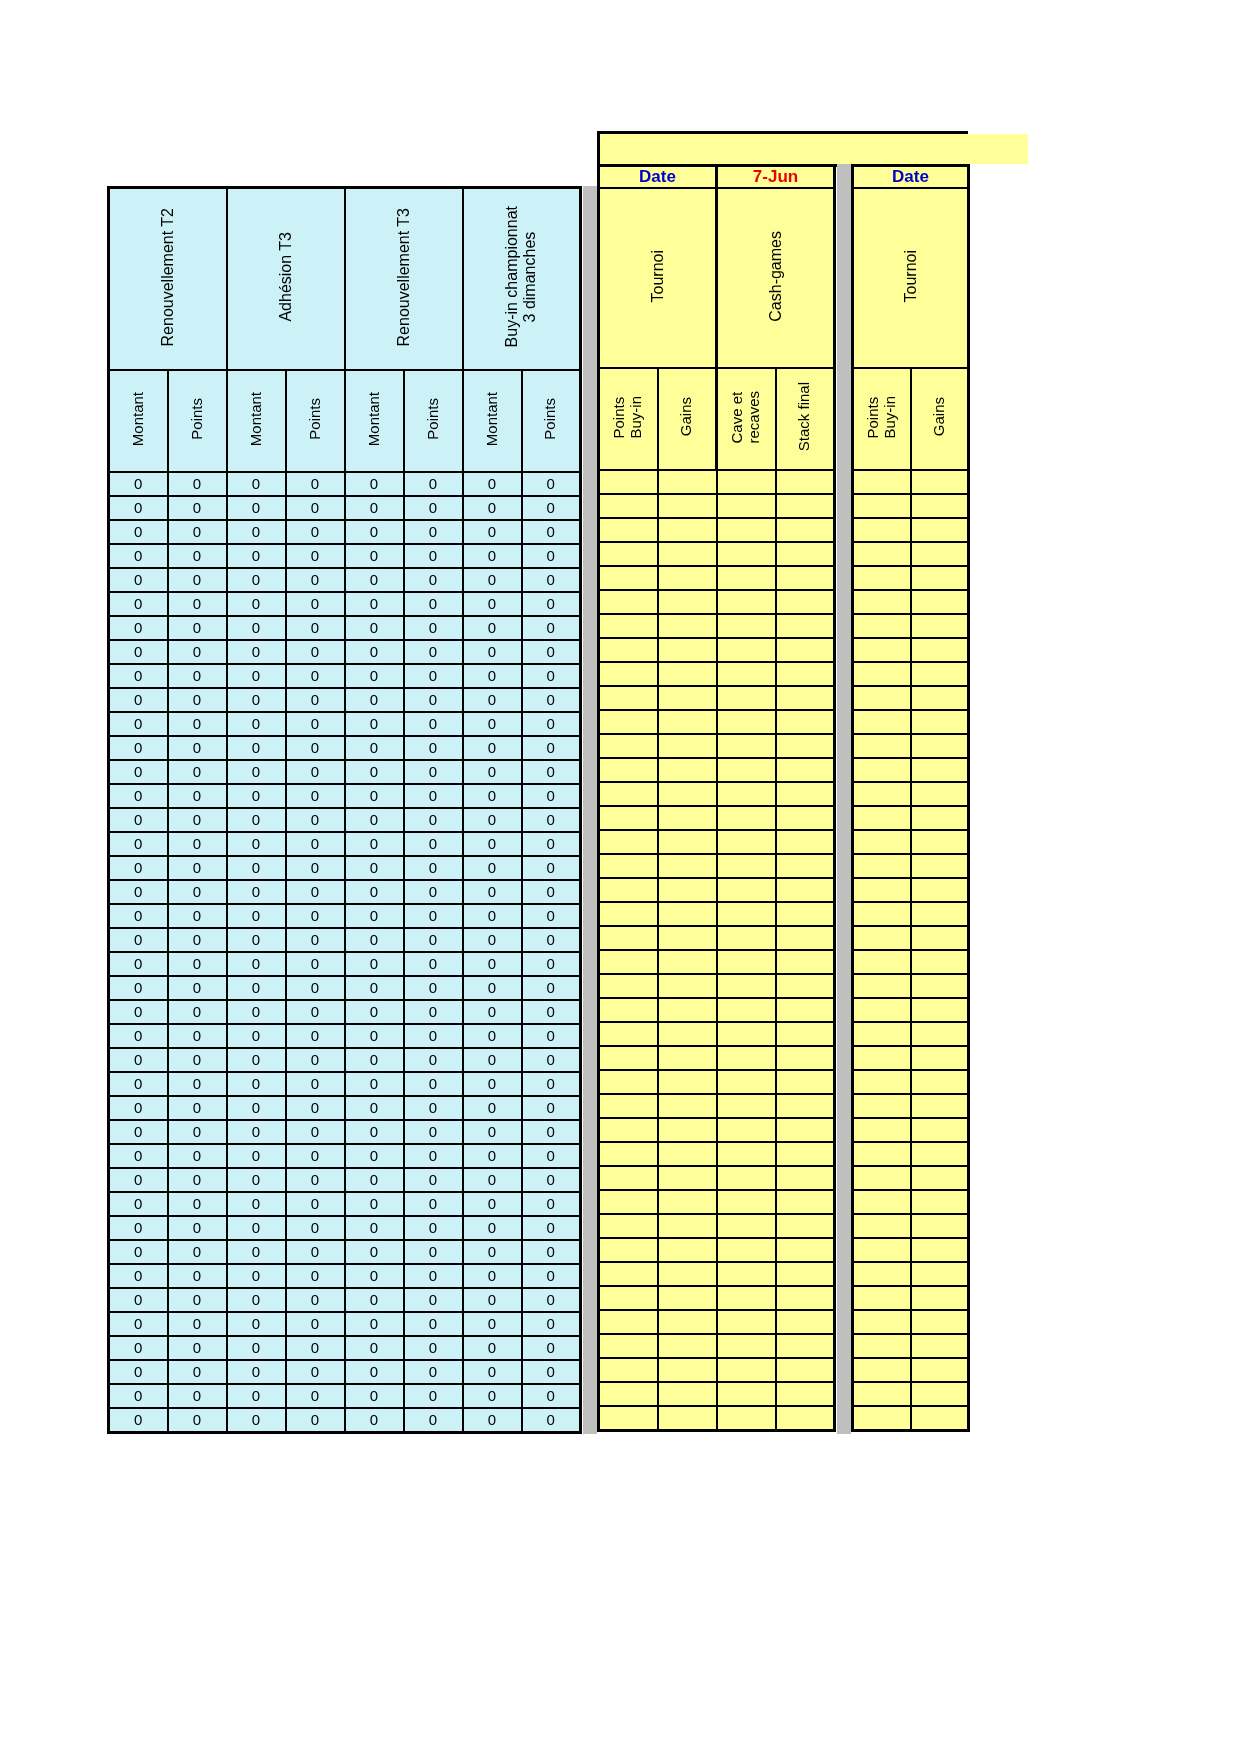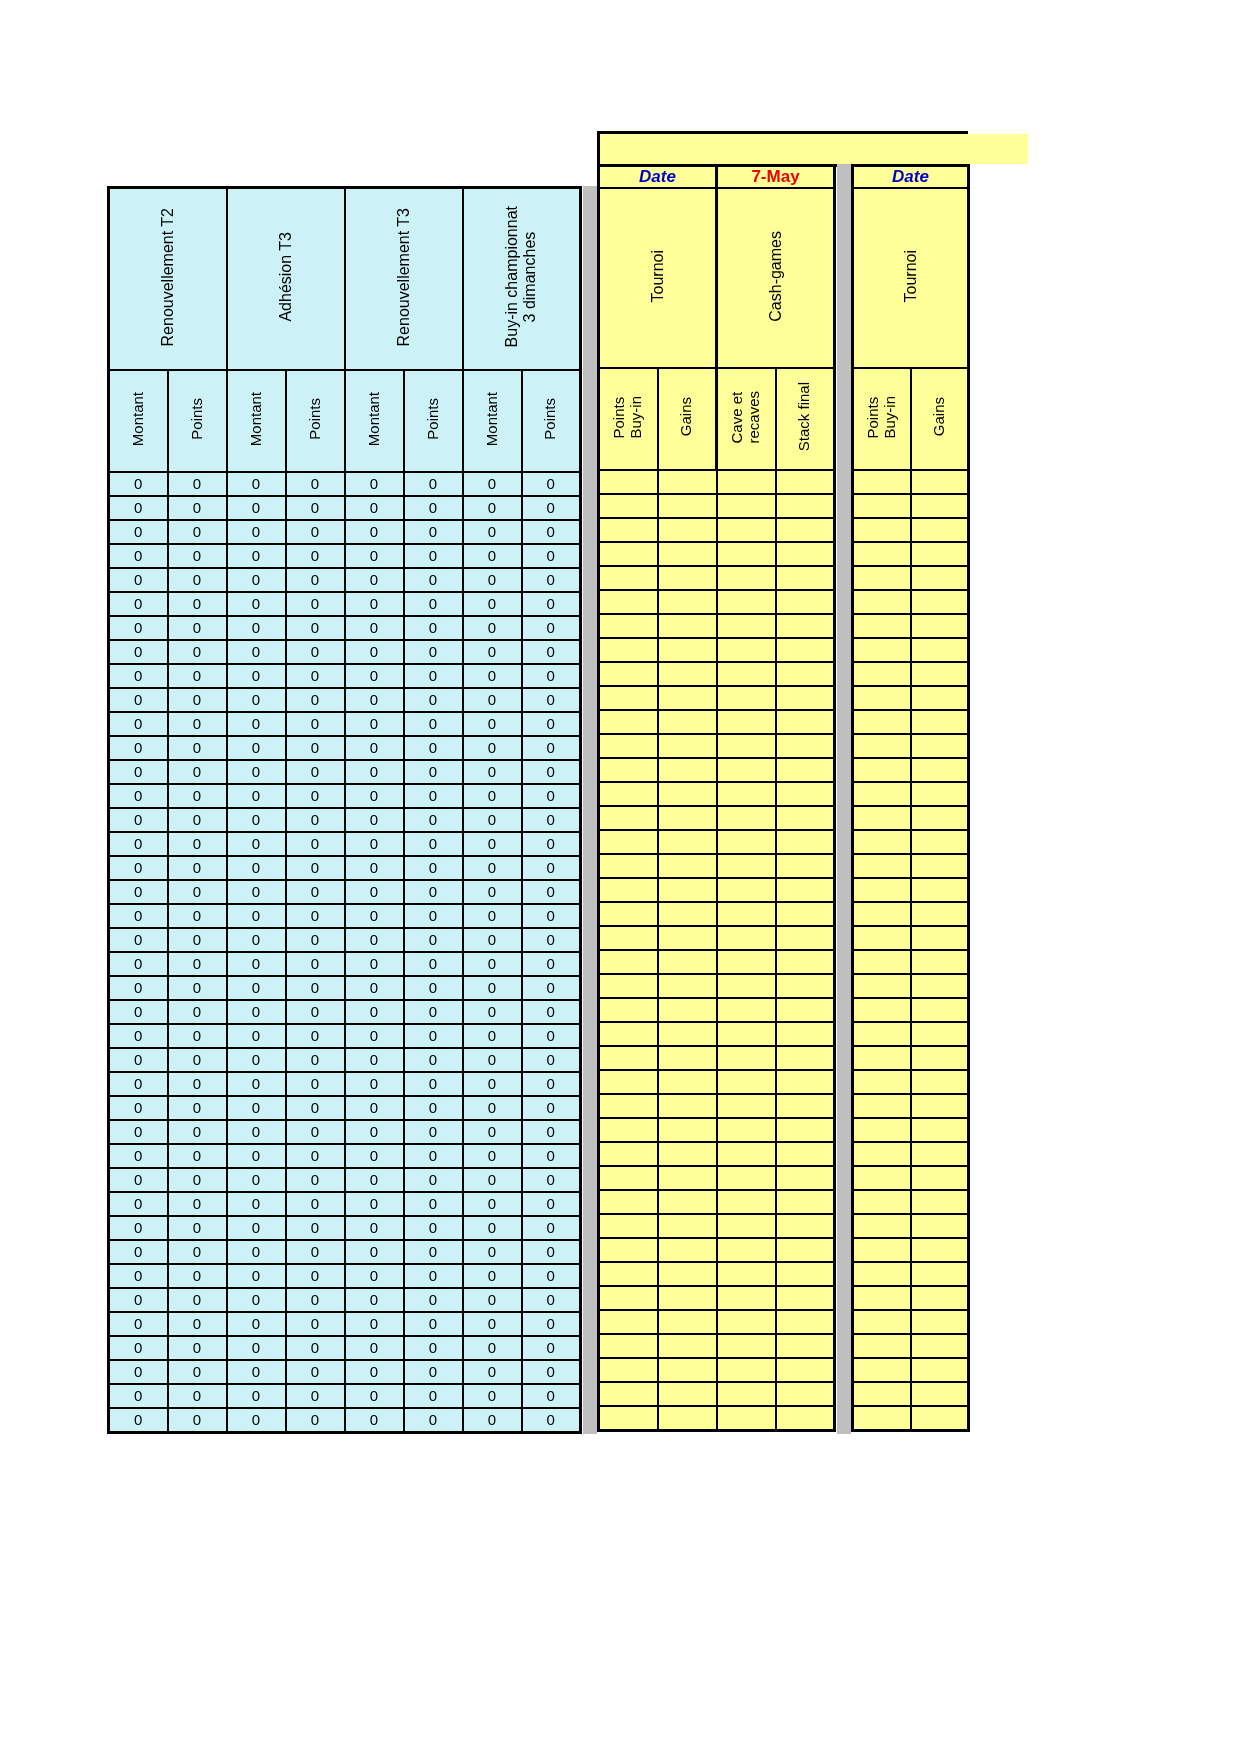--- a/index.html
+++ b/index.html
@@ -34,21 +34,21 @@
 
   th.group-cell{height:180px;}
   th.ygroup-cell{height:178px;}
   th.sub-cell{height:100px;}
   td.data-cell{height:22px;font-size:15px;line-height:22px;}
 
   tr.date-row th{
     height:18px;font-size:17px;font-weight:bold;
     border-bottom:2px solid #000;
   }
-  .date-blue{color:var(--date-blue);font-style:italic;}
+  .date-blue{color:var(--date-blue);}
   .date-red{color:var(--date-red);}
 
   
   .thick-right{border-right:3px solid #000 !important;}
 
   .separator{
     position:absolute;background:var(--sep-gray);
   }
   .top-band{
     position:absolute;background:var(--yellow-fill);
@@ -514,21 +514,21 @@
   <table class="grid yellow" style="left:597px;top:164px;">
     <colgroup>
       <col style="width:59px">
         <col style="width:59px">
         <col style="width:59px">
         <col style="width:59px">
     </colgroup>
     <thead>
       <tr class="date-row">
         <th colspan="2" class="date-blue thick-right">Date</th>
-        <th colspan="2" class="date-red">7-May</th>
+        <th colspan="2" class="date-red">7-Jun</th>
       </tr>
       <tr>
         <th class="ygroup-cell thick-right" colspan="2">
           <span class="vt">Tournoi</span>
         </th>
         <th class="ygroup-cell" colspan="2">
           <span class="vt">Cash-games</span>
         </th>
       </tr>
       <tr class="sub">

